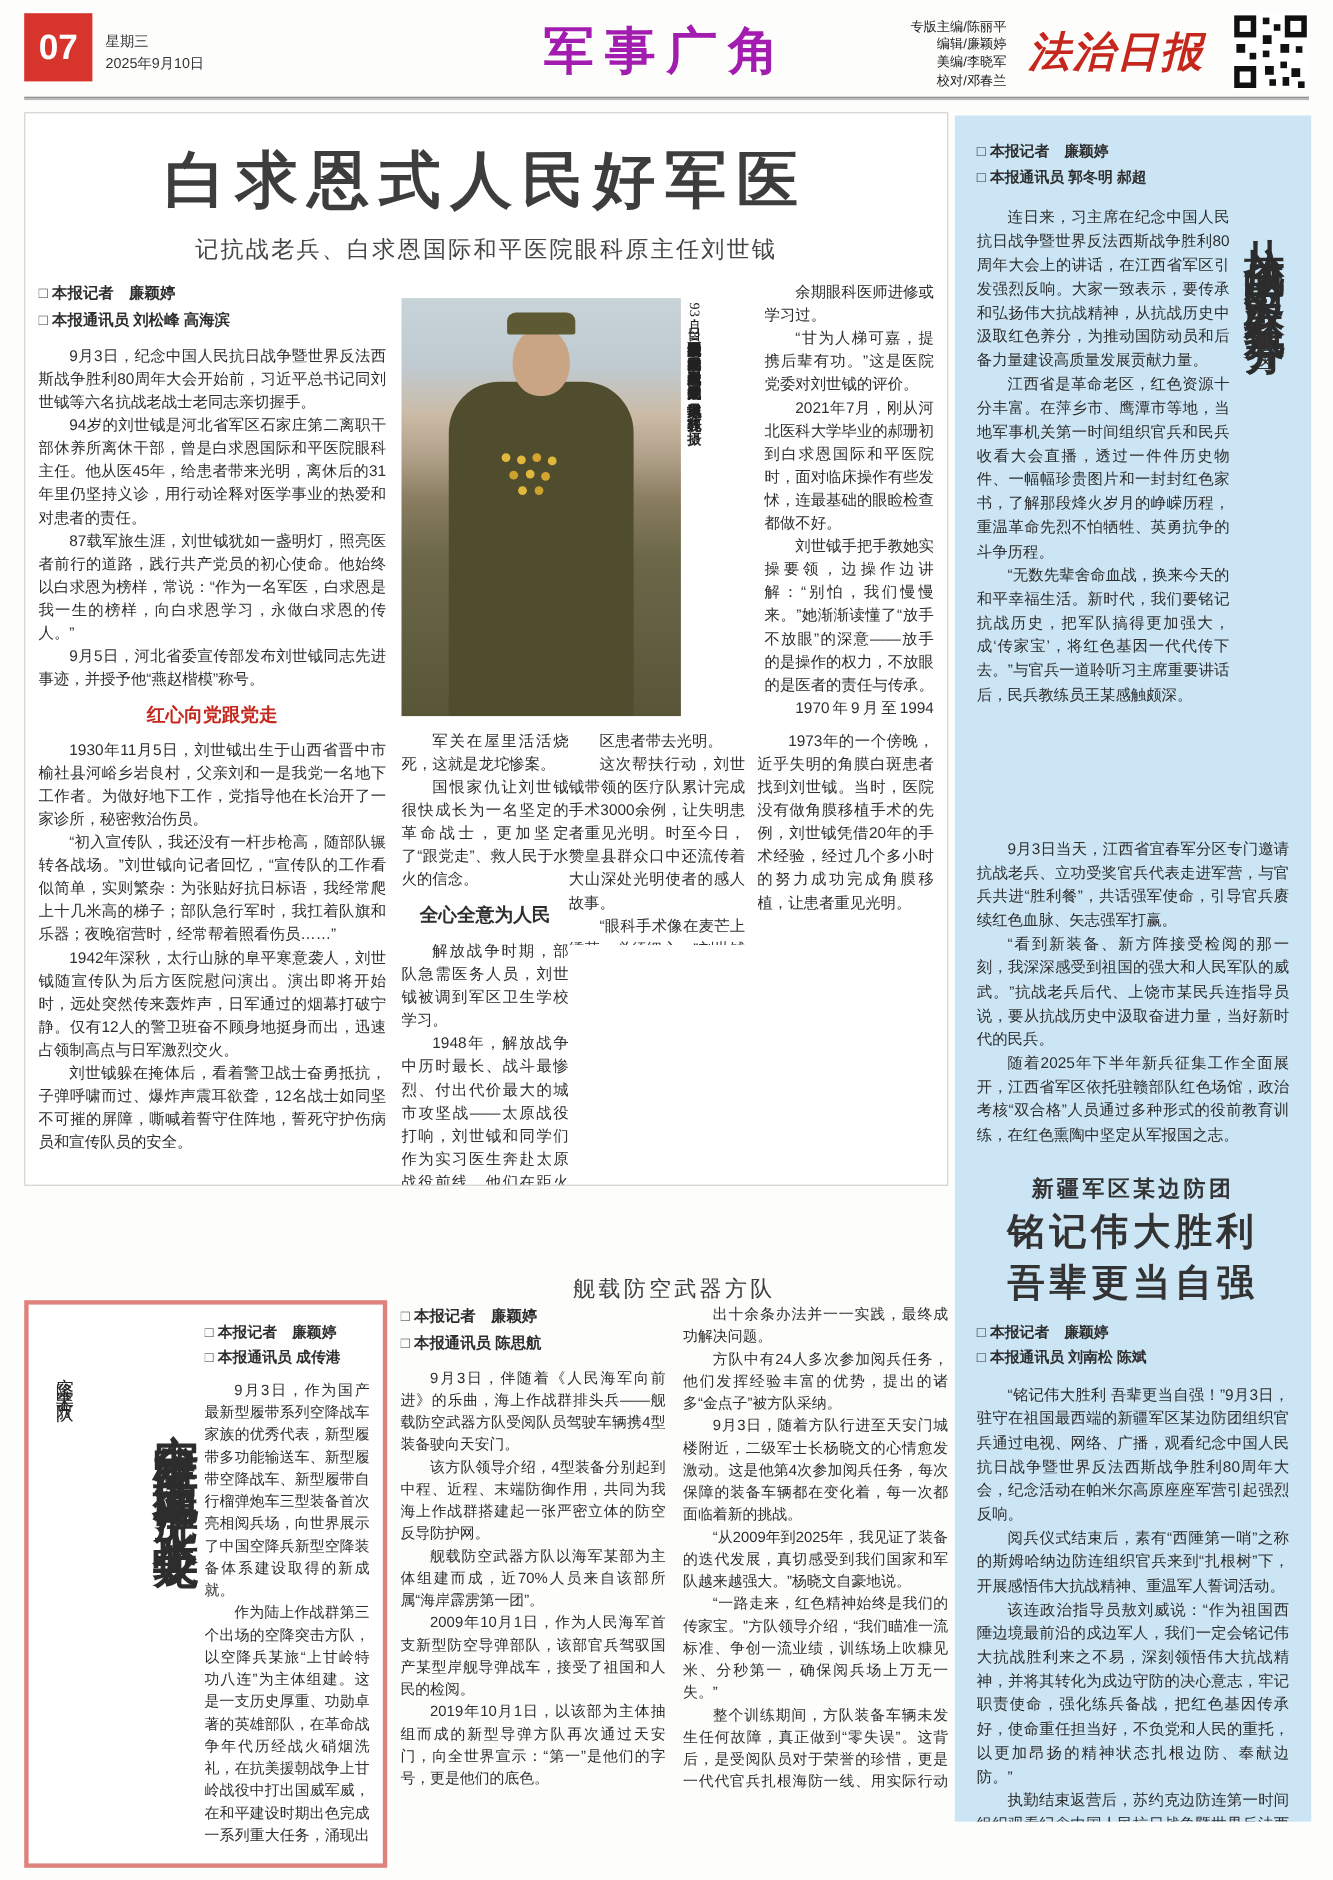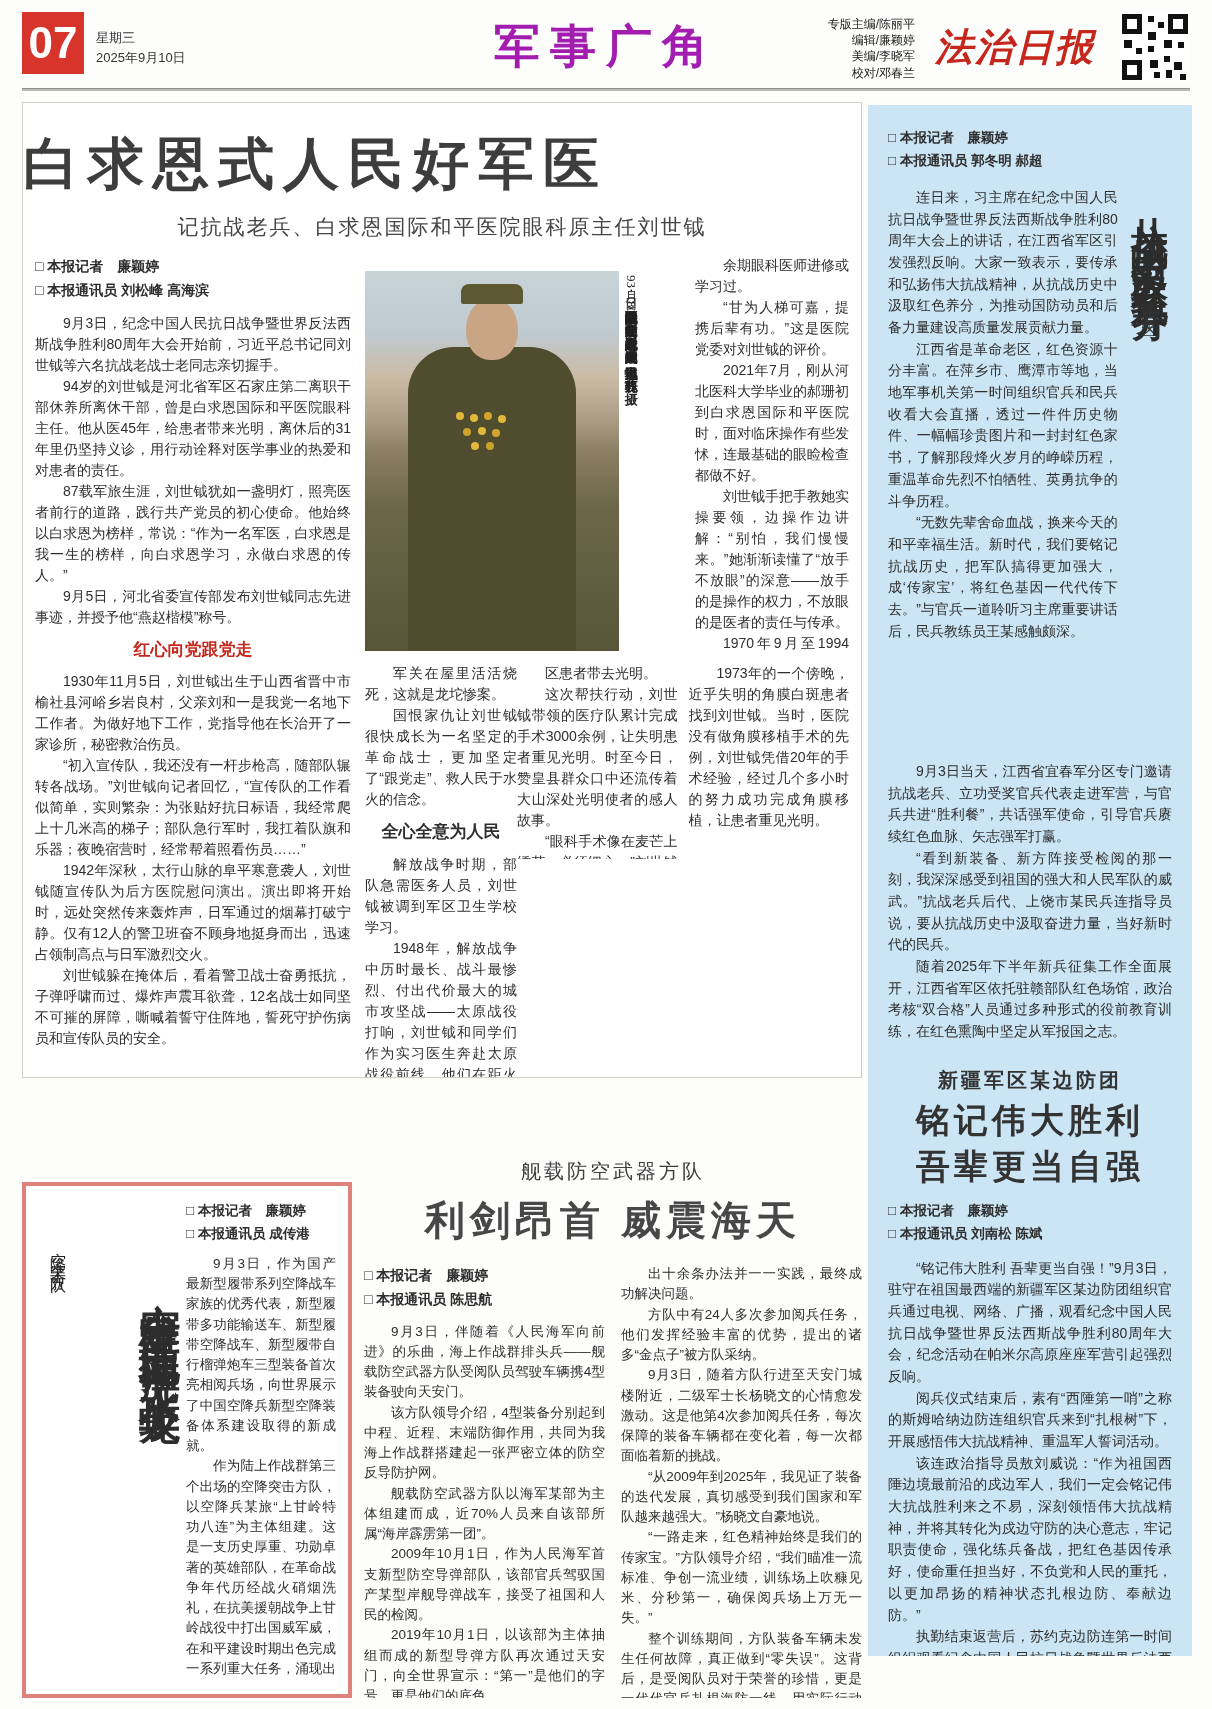--- a/index.html
+++ b/index.html
@@ -2,33 +2,33 @@
 <html><head>
 <meta charset="utf-8">
 <style>
   * { margin:0; padding:0; box-sizing:border-box; }
   html,body { width:1212px; }
   body { height:1709px; background:#fdfdfc; font-family:"Liberation Sans", sans-serif; color:#2e2e2e; position:relative; overflow:hidden; }
 
   
   .hdr { position:absolute; left:22px; top:10px; width:1168px; height:76px; }
   .pagenum { position:absolute; left:0; top:2px; width:62px; height:62px; background:#d7352c; color:#fff;
-             font-size:44px; font-weight:bold; display:flex; align-items:center; justify-content:center; }
+             font-size:32px; font-weight:bold; display:flex; align-items:center; justify-content:center; }
   .daywrap { position:absolute; left:74px; top:18px; font-size:13px; color:#333; line-height:1.5; }
   .section-title { position:absolute; left:0; right:0; top:6px; text-align:center; font-size:46px; font-weight:bold;
                    color:#a21caf; letter-spacing:10px; }
   .credits { position:absolute; right:275px; top:6px; text-align:right; font-size:12px; color:#222; line-height:1.35; }
   .masthead { position:absolute; right:95px; top:12px; font-family:"DejaVu Serif", serif; font-style:italic;
               font-weight:bold; font-size:38px; color:#c5271d; letter-spacing:2px; }
   .qr { position:absolute; right:0; top:2px; width:70px; height:70px; }
   .hdr-rule { position:absolute; left:22px; top:88px; width:1168px; height:3px; background:#b9b9b9; border-top:1px solid #8f8f8f; }
 
   
   .main-art { position:absolute; left:22px; top:102px; width:840px; height:976px; border:1px solid #d3cec8; background:#fff; overflow:hidden; }
-  .m-headline { margin-top:24px; text-align:left; font-size:56px; font-weight:bold; color:#3d3d3d; letter-spacing:9px; }
+  .m-headline { margin-top:24px; text-align:center; font-size:56px; font-weight:bold; color:#3d3d3d; letter-spacing:9px; }
   .m-sub { margin-top:10px; text-align:center; font-size:21px; color:#454545; letter-spacing:2px; }
   .m-body { display:flex; gap:14px; padding:14px 12px 0 12px; height:832px; }
   .byline { font-size:14px; font-weight:bold; line-height:1.7; margin-bottom:10px; }
   .col { font-size:14px; line-height:1.5; text-align:justify; overflow:hidden; }
   .col p { text-indent:2em; }
   .c1 { width:316px; height:100%; }
   .m-right { flex:1; display:flex; flex-direction:column; }
   .row-top { display:flex; height:402px; }
   .photo1 { width:254px; height:380px; margin-top:16px; position:relative; overflow:hidden;
             background:linear-gradient(180deg,#c9d4d9 0%,#bfcad1 16%,#cbbba6 28%,#b0a089 38%,#8a7d61 48%,#6c6749 62%,#585538 100%); }
@@ -282,21 +282,20 @@
     <div>
 
     <p>9月3日，作为国产最新型履带系列空降战车家族的优秀代表，新型履带多功能输送车、新型履带空降战车、新型履带自行榴弹炮车三型装备首次亮相阅兵场，向世界展示了中国空降兵新型空降装备体系建设取得的新成就。</p>
         <p>作为陆上作战群第三个出场的空降突击方队，以空降兵某旅“上甘岭特功八连”为主体组建。这是一支历史厚重、功勋卓著的英雄部队，在革命战争年代历经战火硝烟洗礼，在抗美援朝战争上甘岭战役中打出国威军威，在和平建设时期出色完成一系列重大任务，涌现出一大批英雄集体和英模人物。</p>
       </div>
   </div>
 </div>
 
 <div class="navy">
   <div class="nv-kick">舰载防空武器方队</div>
-  <div class="nv-hl">利剑昂首  威震海天</div>
   <div class="nv-cols">
     <div class="nv-col">
       <div class="byline">
 
       <div>□ 本报记者　廉颖婷</div>
           <div>□ 本报通讯员 陈思航</div>
         </div>
       <div>
 
       <p>9月3日，伴随着《人民海军向前进》的乐曲，海上作战群排头兵——舰载防空武器方队受阅队员驾驶车辆携4型装备驶向天安门。</p>

